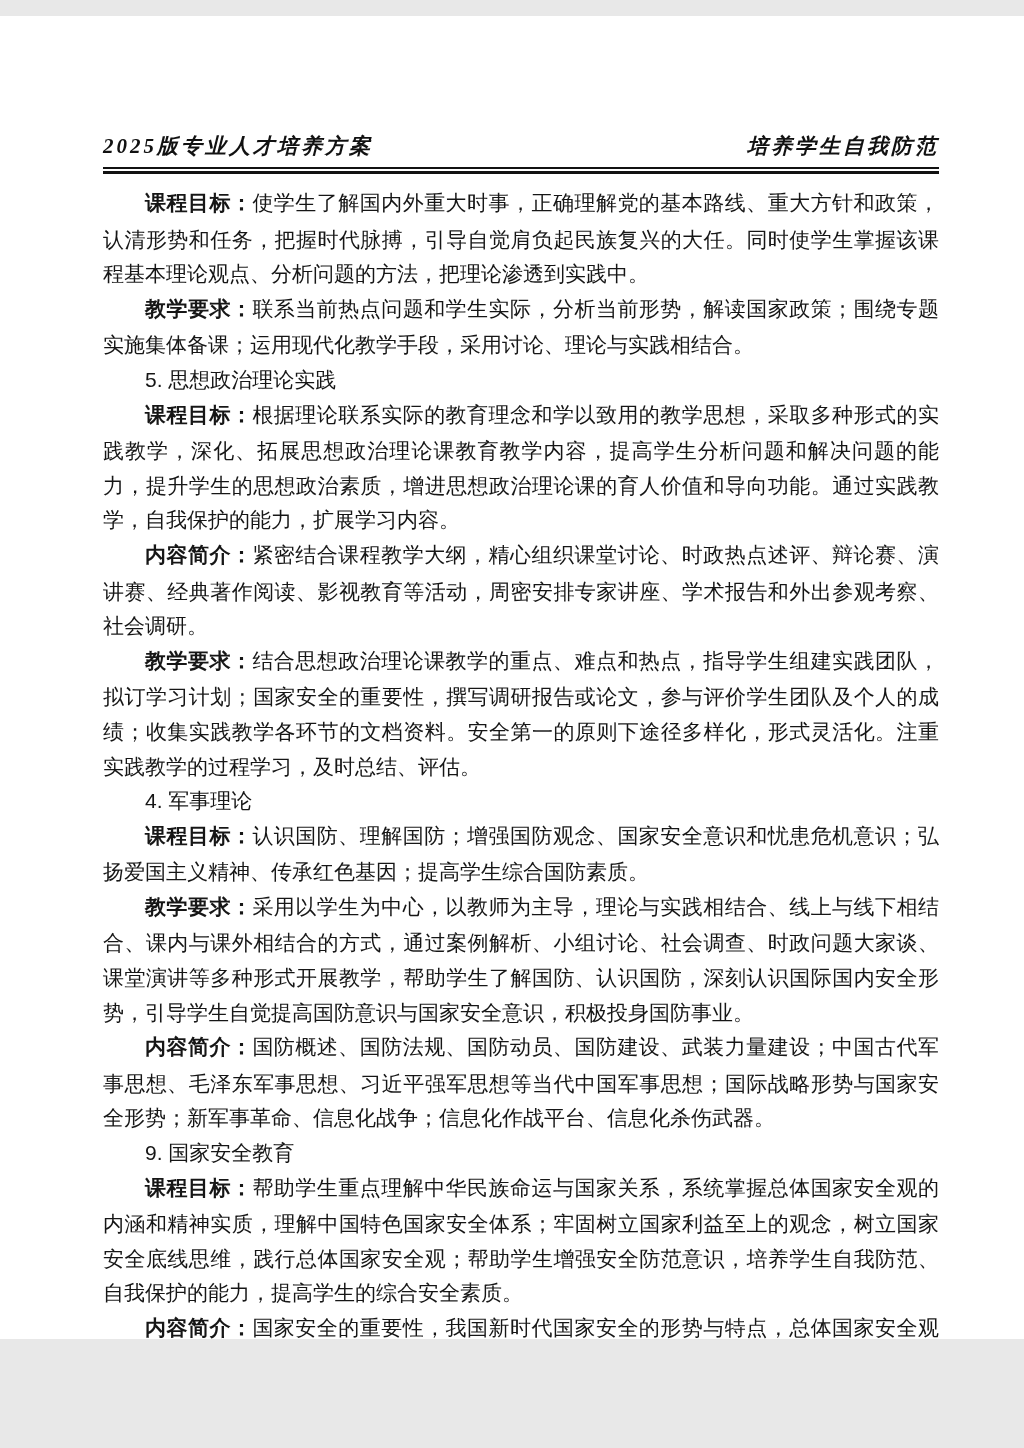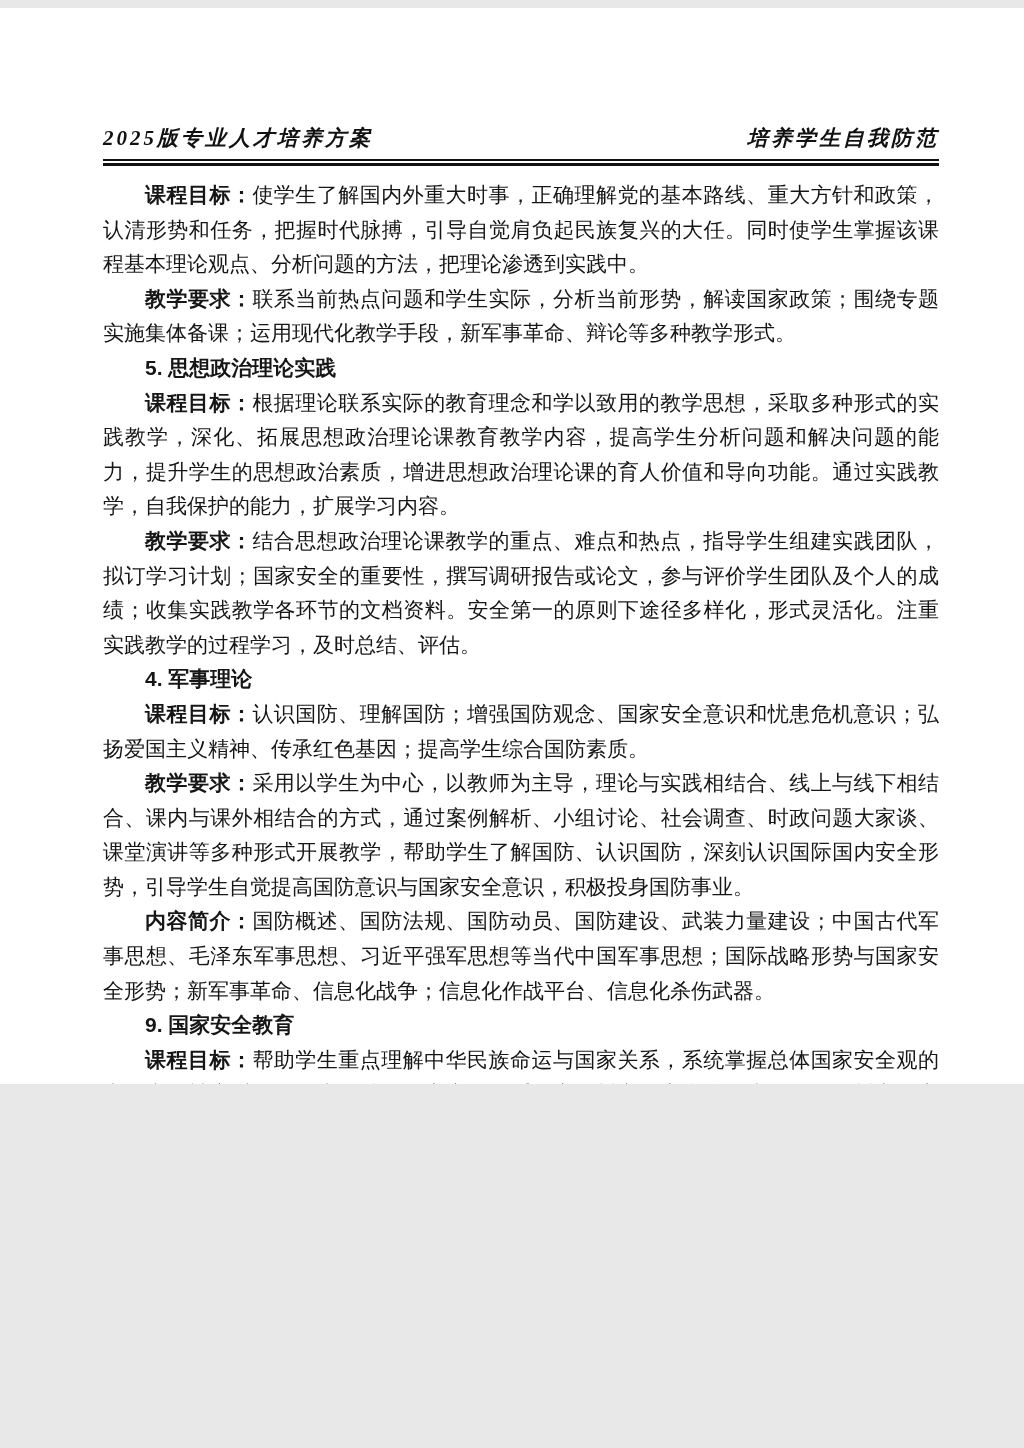--- a/index.html
+++ b/index.html
@@ -1,20 +1,20 @@
 <!DOCTYPE html>
 <html lang="zh"><head>
 <meta charset="utf-8">
 <style>
   html, body { margin: 0; padding: 0; background: #e8e8e8; }
   .page {
     position: relative;
     width: 1024px;
-    height: 1076px;
-    margin: 8px auto;
+    height: 1323px;
+    margin: 16px auto;
     background: #ffffff;
     overflow: hidden;
     color: #161616;
     font-family: "Liberation Serif", "DejaVu Serif", serif;
   }
 
   
   .header {
     position: absolute;
     top: 116px;
@@ -52,26 +52,26 @@
     line-height: 34.6px;
     text-align: justify;
     text-align-last: left;
   }
   .doc-body p {
     margin: 0;
     padding: 0;
     text-indent: 2em;
   }
   .para .lead {
-    font-family: Liberation Serif, serif;
+    font-family: Liberation Mono, monospace;
     font-weight: 700;
   }
   .heading {
     font-family: "Liberation Sans", "DejaVu Sans", sans-serif;
-    font-weight: 700;
+    font-weight: 400;
   }
 
   
   .footer {
     position: absolute;
     top: 1380px;
     left: 0;
     width: 100%;
     text-align: center;
     font-size: 21px;
@@ -86,23 +86,24 @@
   <header class="header">
     <div class="header-row">
       <span class="header-left">2025版专业人才培养方案</span>
       <span class="header-right">培养学生自我防范</span>
     </div>
     <div class="header-rule"></div>
   </header>
 
   <main class="doc-body" id="doc-body">
       <p class="para"><span class="lead">课程目标：</span><span>使学生了解国内外重大时事，正确理解党的基本路线、重大方针和政策，认清形势和任务，把握时代脉搏，引导自觉肩负起民族复兴的大任。同时使学生掌握该课程基本理论观点、分析问题的方法，把理论渗透到实践中。</span></p>
-      <p class="para"><span class="lead">教学要求：</span><span>联系当前热点问题和学生实际，分析当前形势，解读国家政策；围绕专题实施集体备课；运用现代化教学手段，新军事革命、辩论等多种教学形式。</span></p>
+      <p class="para"><span class="lead">教学要求：</span><span>联系当前热点问题和学生实际，分析当前形势，解读国家政策；围绕专题实施集体备课；运用现代化教学手段，采用讨论、理论与实践相结合。</span></p>
       <p class="heading">5. 思想政治理论实践</p>
       <p class="para"><span class="lead">课程目标：</span><span>根据理论联系实际的教育理念和学以致用的教学思想，采取多种形式的实践教学，深化、拓展思想政治理论课教育教学内容，提高学生分析问题和解决问题的能力，提升学生的思想政治素质，增进思想政治理论课的育人价值和导向功能。通过实践教学，自我保护的能力，扩展学习内容。</span></p>
+      <p class="para"><span class="lead">内容简介：</span><span>紧密结合课程教学大纲，精心组织课堂讨论、时政热点述评、辩论赛、演讲赛、经典著作阅读、影视教育等活动，周密安排专家讲座、学术报告和外出参观考察、社会调研。</span></p>
       <p class="para"><span class="lead">教学要求：</span><span>结合思想政治理论课教学的重点、难点和热点，指导学生组建实践团队，拟订学习计划；国家安全的重要性，撰写调研报告或论文，参与评价学生团队及个人的成绩；收集实践教学各环节的文档资料。安全第一的原则下途径多样化，形式灵活化。注重实践教学的过程学习，及时总结、评估。</span></p>
       <p class="heading">4. 军事理论</p>
       <p class="para"><span class="lead">课程目标：</span><span>认识国防、理解国防；增强国防观念、国家安全意识和忧患危机意识；弘扬爱国主义精神、传承红色基因；提高学生综合国防素质。</span></p>
       <p class="para"><span class="lead">教学要求：</span><span>采用以学生为中心，以教师为主导，理论与实践相结合、线上与线下相结合、课内与课外相结合的方式，通过案例解析、小组讨论、社会调查、时政问题大家谈、课堂演讲等多种形式开展教学，帮助学生了解国防、认识国防，深刻认识国际国内安全形势，引导学生自觉提高国防意识与国家安全意识，积极投身国防事业。</span></p>
       <p class="para"><span class="lead">内容简介：</span><span>国防概述、国防法规、国防动员、国防建设、武装力量建设；中国古代军事思想、毛泽东军事思想、习近平强军思想等当代中国军事思想；国际战略形势与国家安全形势；新军事革命、信息化战争；信息化作战平台、信息化杀伤武器。</span></p>
       <p class="heading">9. 国家安全教育</p>
       <p class="para"><span class="lead">课程目标：</span><span>帮助学生重点理解中华民族命运与国家关系，系统掌握总体国家安全观的内涵和精神实质，理解中国特色国家安全体系；牢固树立国家利益至上的观念，树立国家安全底线思维，践行总体国家安全观；帮助学生增强安全防范意识，培养学生自我防范、自我保护的能力，提高学生的综合安全素质。</span></p>
       <p class="para"><span class="lead">内容简介：</span><span>国家安全的重要性，我国新时代国家安全的形势与特点，总体国家安全观的基本内涵、重点领域和重大意义，以及相关法律法规；国家安全各重点领域的基本内涵、重要性、面临的威胁与挑战、</span></p>
     </main>
 

